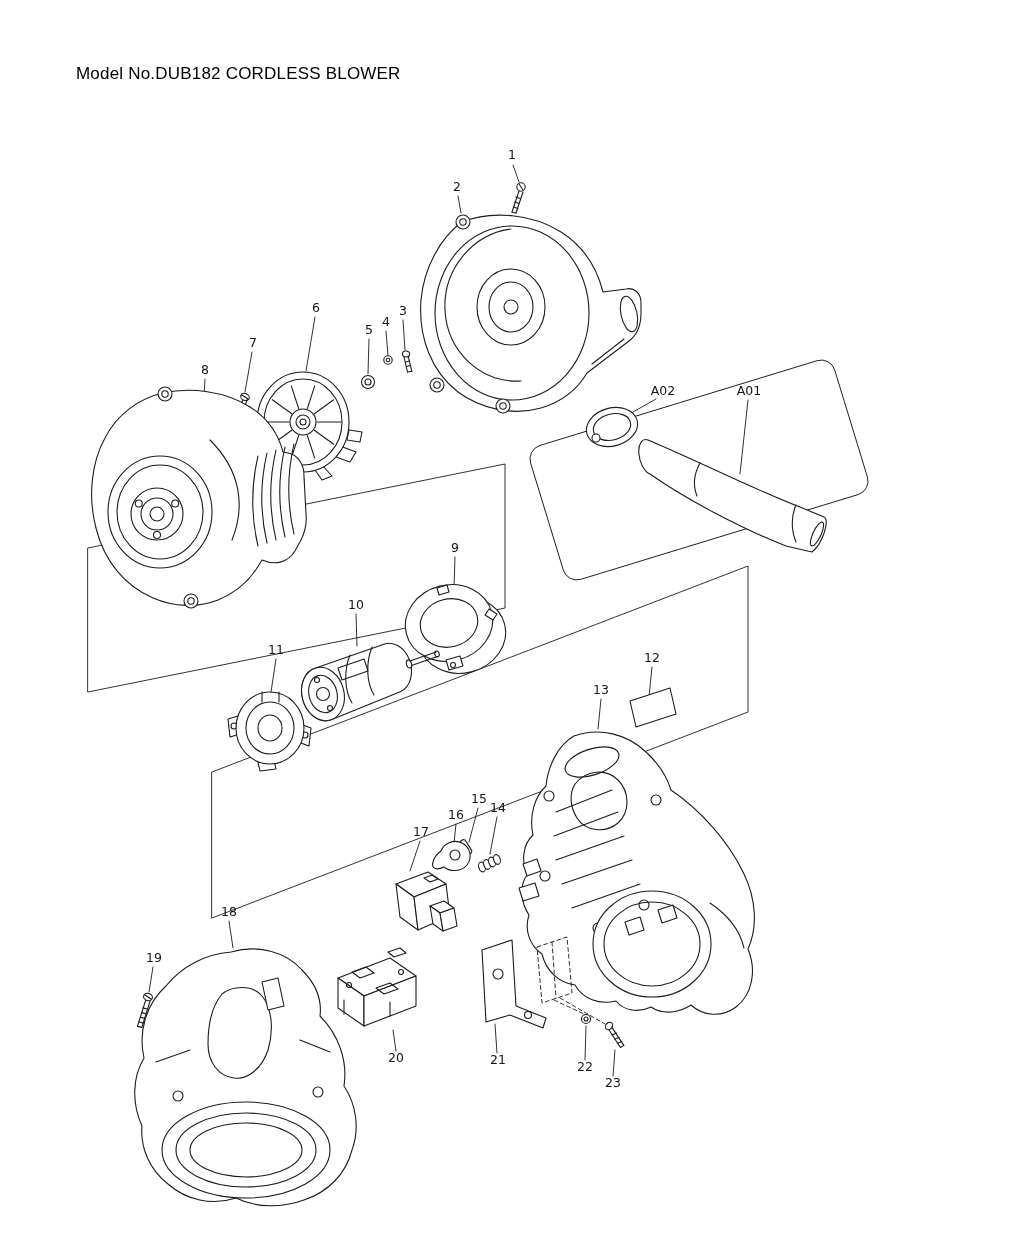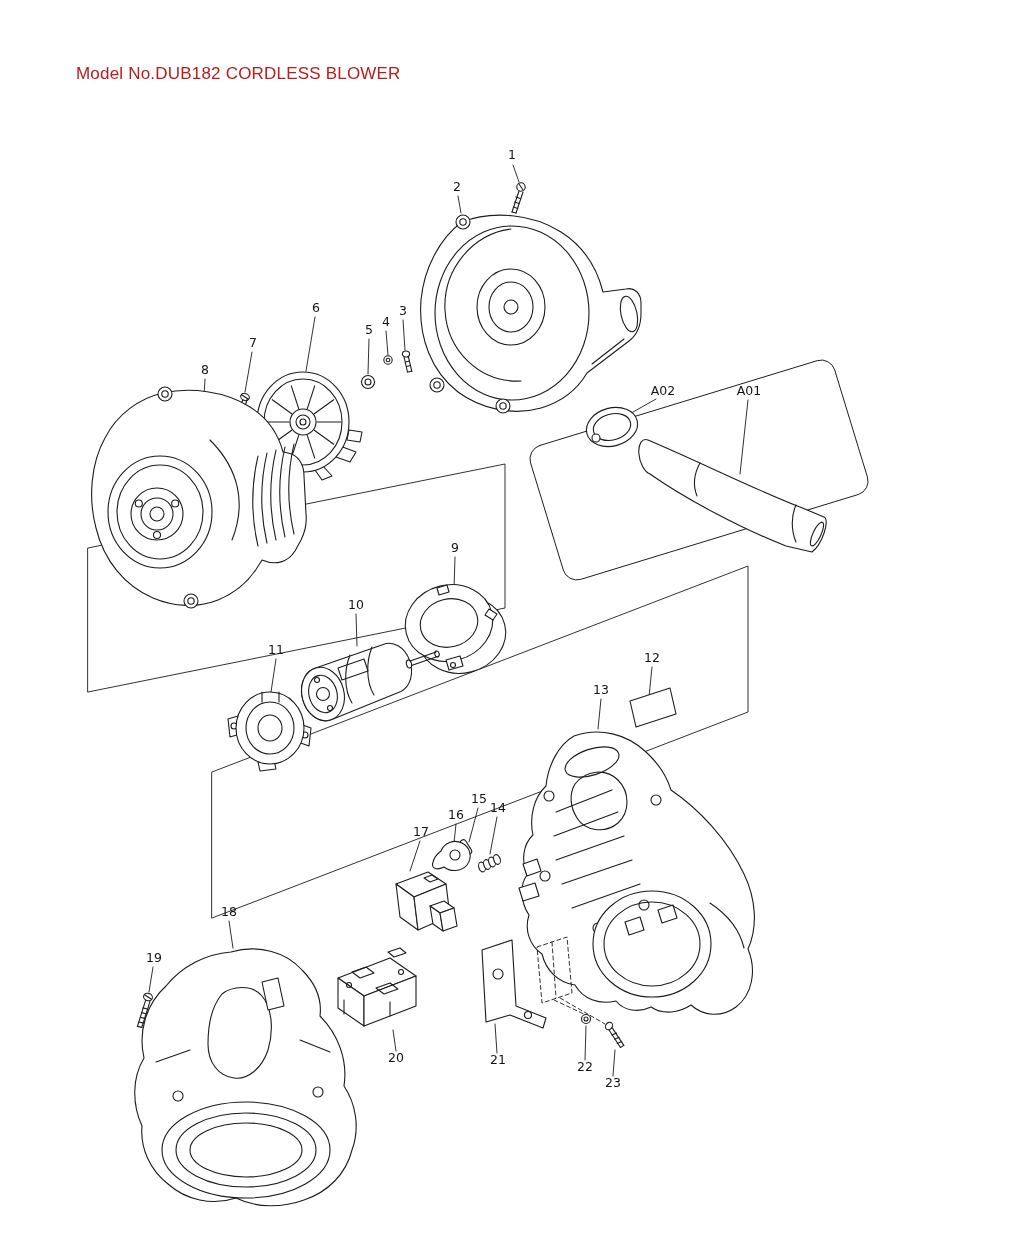--- a/index.html
+++ b/index.html
@@ -1,18 +1,18 @@
 <!DOCTYPE html>
 <html style="--line: #1c1c1c; --bg: #ffffff;"><head>
 <meta charset="utf-8">
 <style>
   html,body{margin:0;padding:0;background:#fff;}
   .page{position:relative;width:1024px;height:1241px;background:var(--bg,#fff);
         font-family:"Liberation Sans",sans-serif;overflow:hidden;}
-  .title{position:absolute;left:76px;top:64px;font-size:17px;color:#b91c1c;
+  .title{position:absolute;left:76px;top:64px;font-size:17px;color:#000000;
          letter-spacing:.2px;font-family:"Liberation Sans",sans-serif;}
   svg{position:absolute;left:0;top:0;}
   .ln{stroke:var(--line,#1c1c1c);fill:none;stroke-width:1.1;
       stroke-linecap:round;stroke-linejoin:round;}
   .thin{stroke-width:.9;}
   .dash{stroke-dasharray:4 3;stroke-width:.9;}
   text.lbl{font-family:"DejaVu Sans","Liberation Sans",sans-serif;font-size:12.5px;
            fill:#141414;text-anchor:middle;stroke:none;}
 </style>
 </head>

